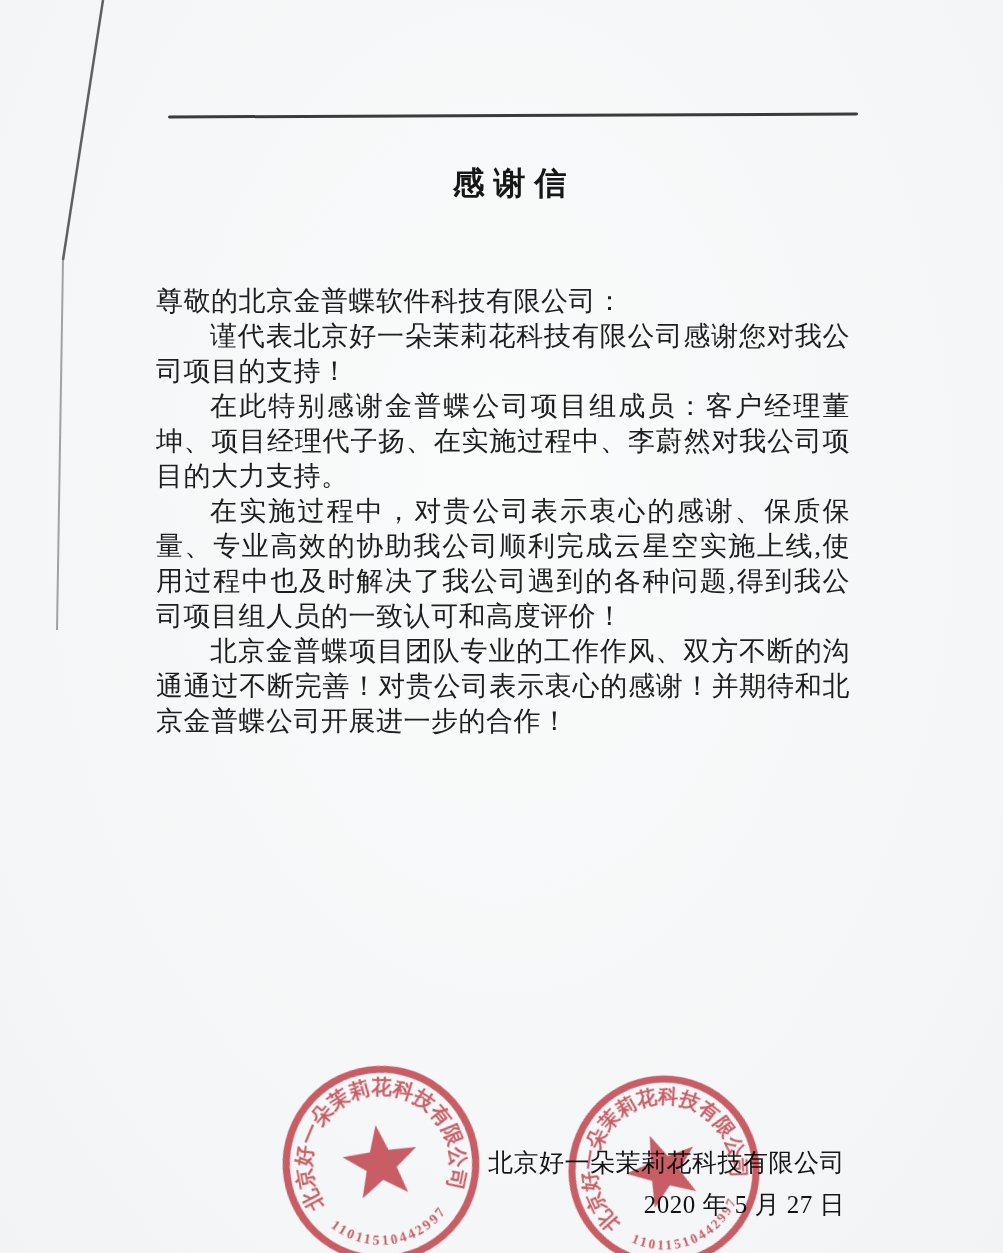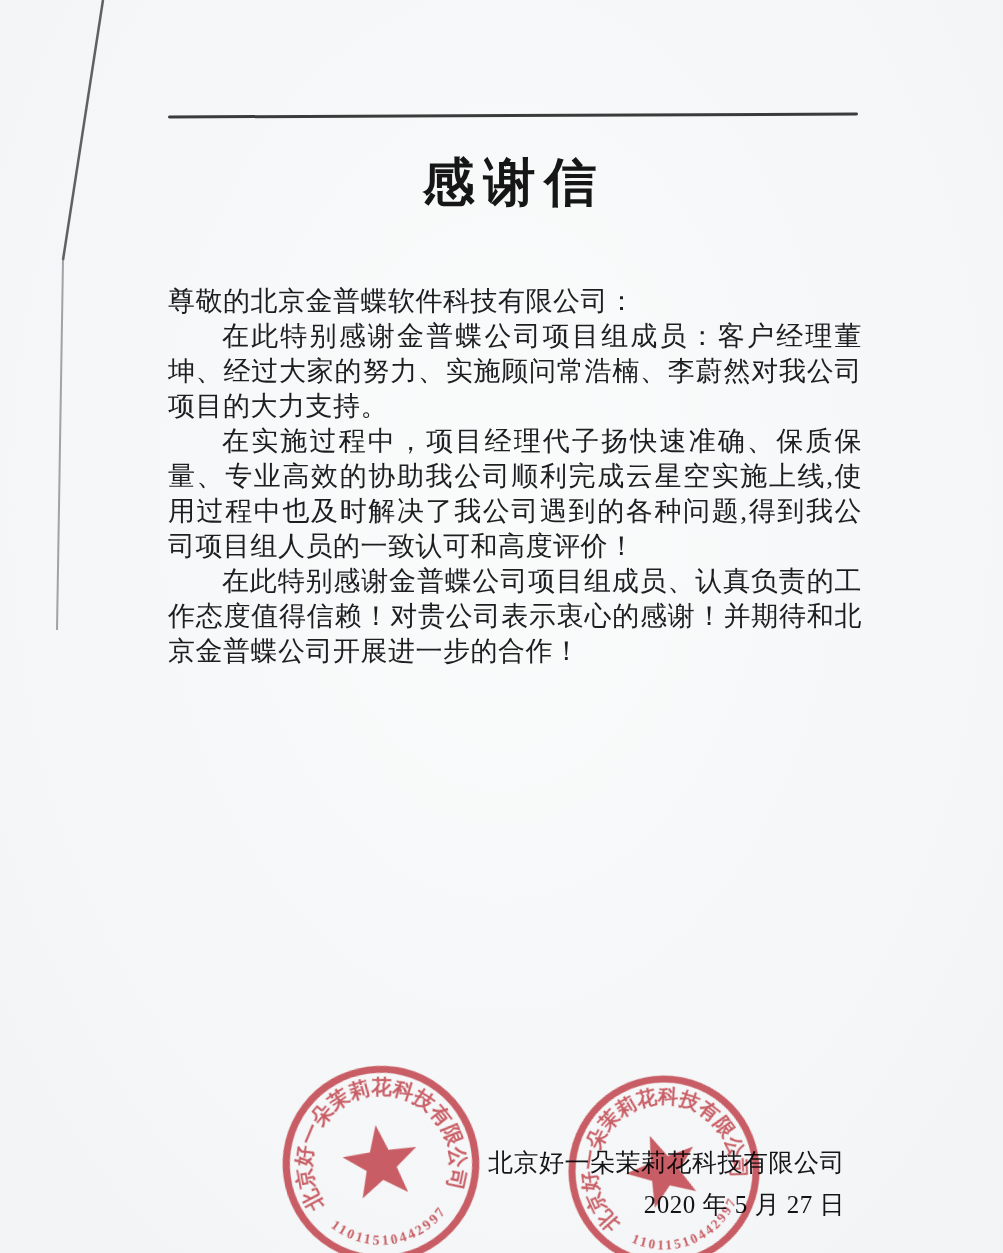--- a/index.html
+++ b/index.html
@@ -15,25 +15,25 @@
   .edge-artifact{position:absolute;left:30px;top:0;width:100px;height:660px;pointer-events:none;}
 
   .head-rule{
     position:absolute;left:168px;top:114px;width:690px;height:3px;
     background:#3b3b3c;transform:rotate(-0.25deg);border-radius:2px;
   }
 
   .title{
     position:absolute;left:168px;top:158px;width:692px;height:50px;
     margin:0;text-align:center;line-height:50px;
-    font-size:52px;font-weight:700;letter-spacing:9px;color:#161616;
+    font-size:32px;font-weight:700;letter-spacing:9px;color:#161616;
   }
 
   .body-text{
-    position:absolute;left:168px;top:284px;width:694px;
+    position:absolute;left:156px;top:284px;width:694px;
     font-size:27px;line-height:35px;letter-spacing:0.5px;
     text-align:justify;text-justify:inter-character;color:#1e1e20;font-family:Liberation Serif, serif;
   }
   .body-text p{margin:0;}
   .body-text p.indent{text-indent:2em;}
 
   .signature{
     position:absolute;right:158px;top:1142px;text-align:right;
     font-size:25px;line-height:42px;letter-spacing:0.5px;color:#151517;
     z-index:2;
@@ -56,23 +56,24 @@
     <polyline points="73,0 33,260" fill="none" stroke="rgba(45,45,50,0.75)" stroke-width="2.5"></polyline>
     <polyline points="33,260 27,630" fill="none" stroke="rgba(60,60,66,0.45)" stroke-width="2"></polyline>
   </svg>
 
   <div class="head-rule"></div>
 
   <h1 class="title">感谢信</h1>
 
   <div class="body-text">
     <p>尊敬的北京金普蝶软件科技有限公司：</p>
-    <p class="indent">在此特别感谢金普蝶公司项目组成员：客户经理董坤、经过大家的努力、实施顾问常浩楠、李蔚然对我公司项目的大力支持。</p>
-    <p class="indent">在实施过程中，项目经理代子扬快速准确、保质保量、专业高效的协助我公司顺利完成云星空实施上线,使用过程中也及时解决了我公司遇到的各种问题,得到我公司项目组人员的一致认可和高度评价！</p>
-    <p class="indent">在此特别感谢金普蝶公司项目组成员、认真负责的工作态度值得信赖！对贵公司表示衷心的感谢！并期待和北京金普蝶公司开展进一步的合作！</p>
+    <p class="indent">谨代表北京好一朵茉莉花科技有限公司感谢您对我公司项目的支持！</p>
+    <p class="indent">在此特别感谢金普蝶公司项目组成员：客户经理董坤、项目经理代子扬、在实施过程中、李蔚然对我公司项目的大力支持。</p>
+    <p class="indent">在实施过程中，对贵公司表示衷心的感谢、保质保量、专业高效的协助我公司顺利完成云星空实施上线,使用过程中也及时解决了我公司遇到的各种问题,得到我公司项目组人员的一致认可和高度评价！</p>
+    <p class="indent">北京金普蝶项目团队专业的工作作风、双方不断的沟通通过不断完善！对贵公司表示衷心的感谢！并期待和北京金普蝶公司开展进一步的合作！</p>
   </div>
 
   <div class="signature">
     <div>北京好一朵茉莉花科技有限公司</div>
     <div>2020 年 5 月 27 日</div>
   </div>
 
   <svg class="stamp left" width="206" height="206" viewBox="0 0 200 200">
     <defs>
       <path id="sealTopArc1" d="M 38 128 A 68 68 0 1 1 162 128"></path>

